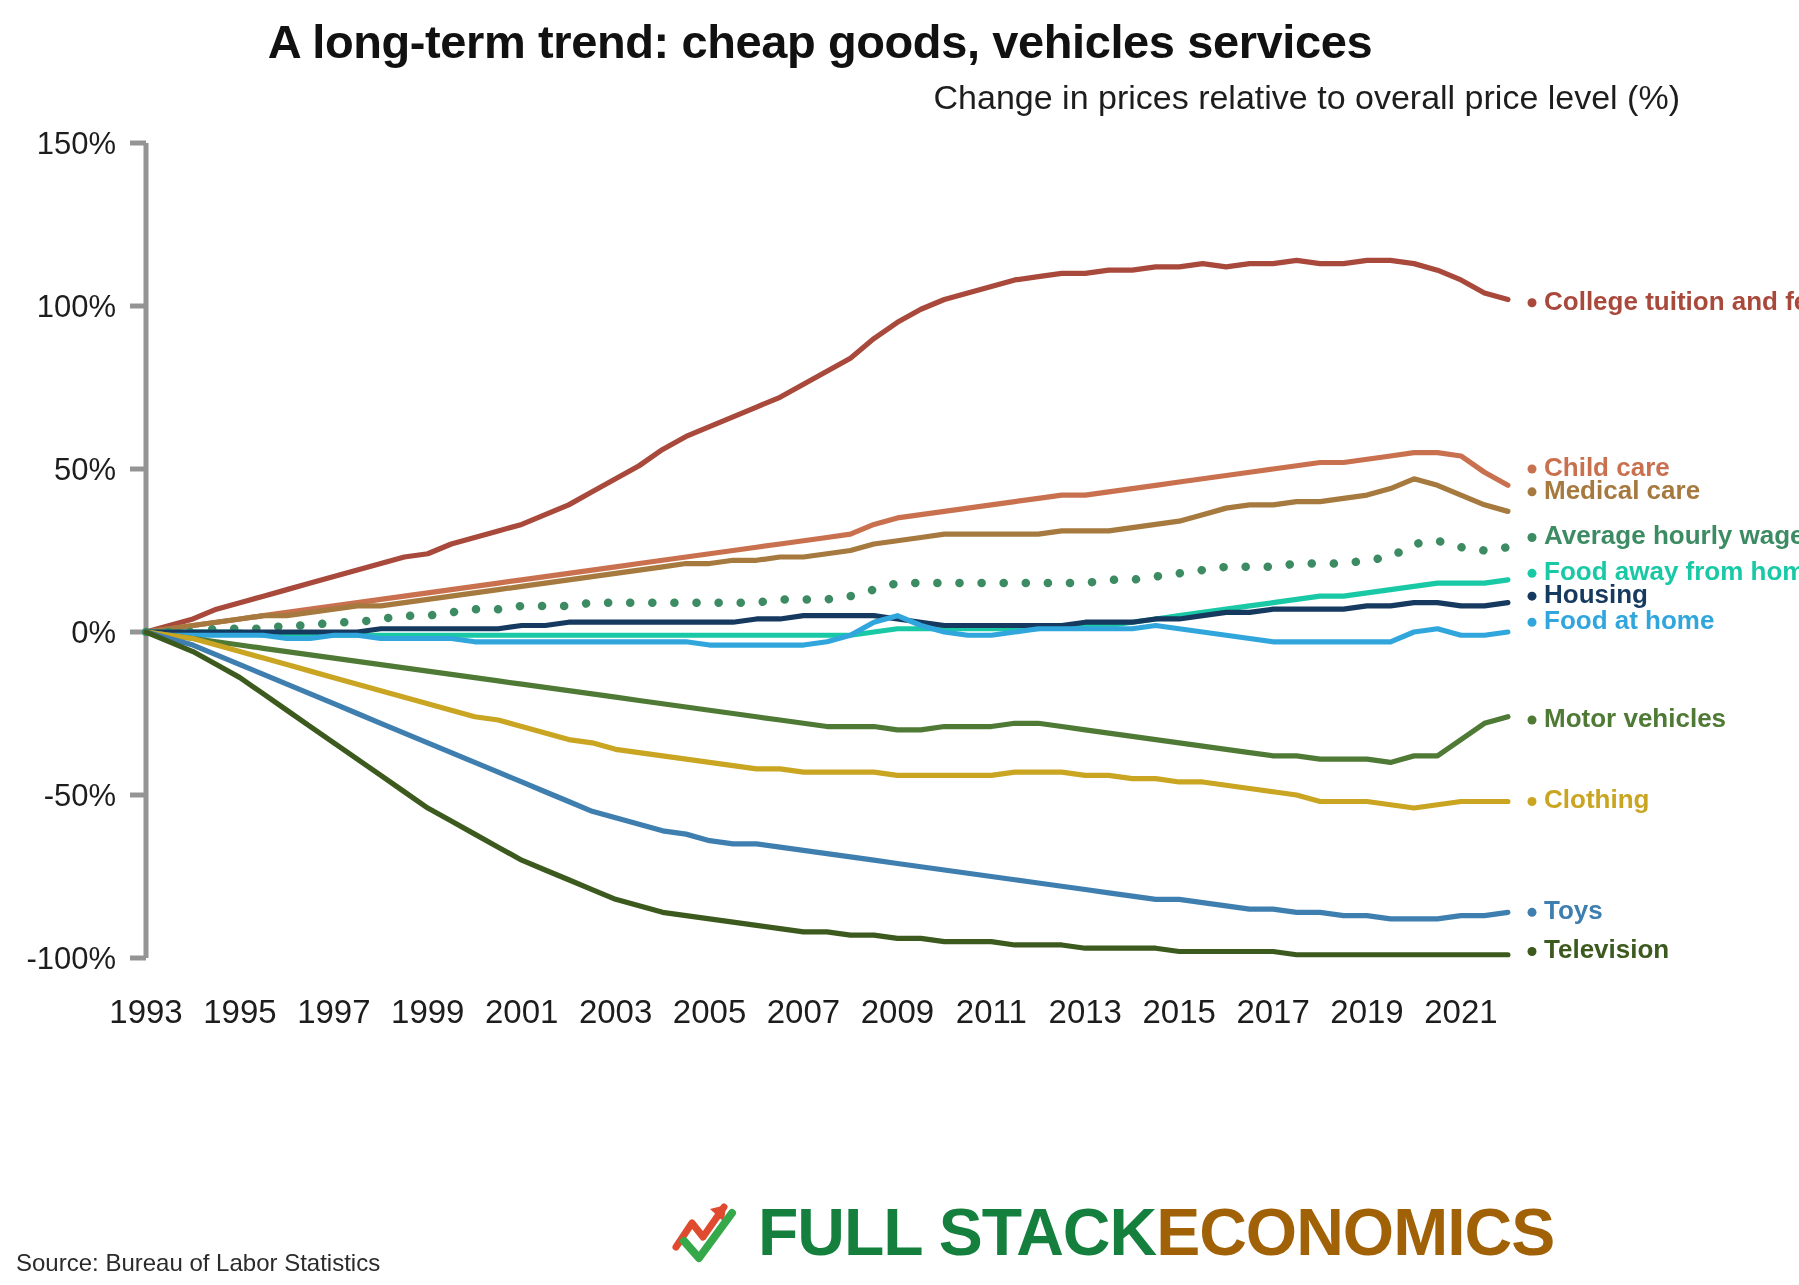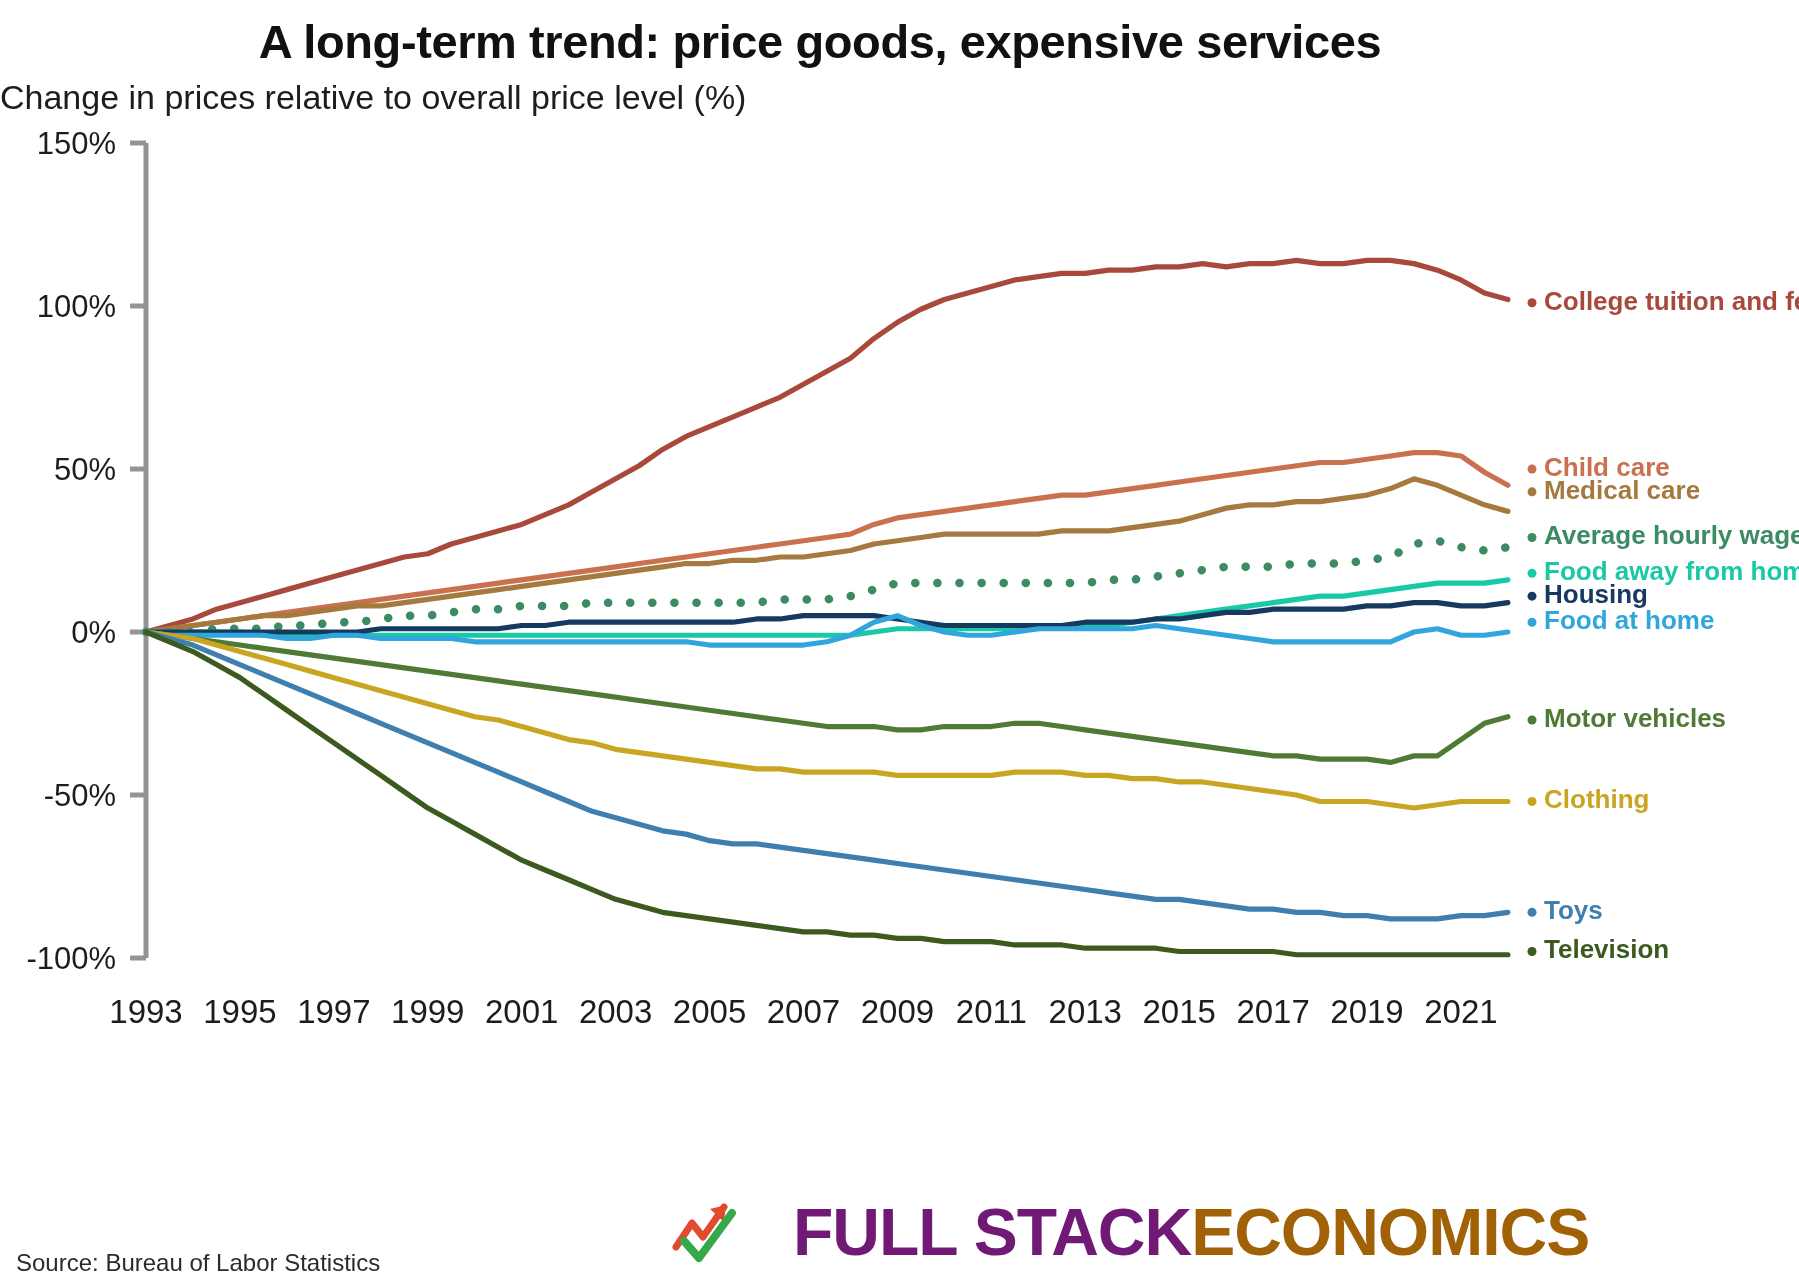--- a/index.html
+++ b/index.html
@@ -31,24 +31,25 @@
     font-size: 47px;
     font-weight: bold;
     letter-spacing: -0.4px;
     color: #111111;
   }
   .subtitle {
     position: absolute;
     left: 0;
     top: 78px;
     width: 1640px;
-    text-align: left;
+    text-align: right;
     font-size: 34px;
     font-weight: normal;
     color: #1d1d1d;
+    padding-left: 40px;
   }
   .source {
     position: absolute;
     left: 16px;
     top: 1249px;
     font-size: 24px;
     color: #2b2b2b;
   }
   .logo {
     position: absolute;
@@ -66,21 +67,21 @@
     margin-right: 8px;
     flex: none;
   }
   .logo-text {
     font-size: 66px;
     font-weight: bold;
     letter-spacing: -1px;
     line-height: 1;
     white-space: nowrap;
   }
-  .logo-full { color: #701a75; margin-left: 35px; }
+  .logo-full { color: #15803d; }
   .logo-econ { color: #a16207; }
   svg.plot {
     position: absolute;
     left: 0;
     top: 0;
   }
   .axis-line { stroke: #949494; stroke-width: 5; fill: none; stroke-linecap: butt; }
   .tick-line { stroke: #949494; stroke-width: 5; }
   .ytick-label {
     font-family: "Liberation Sans", sans-serif;
@@ -101,21 +102,21 @@
     font-size: 26px;
     font-weight: bold;
     dominant-baseline: middle;
   }
 </style>
 </head>
 <body>
 
 <div id="chart-root">
 
-  <div class="title">A long-term trend: price goods, expensive services</div>
+  <div class="title">A long-term trend: cheap goods, vehicles services</div>
   <div class="subtitle">Change in prices relative to overall price level (%)</div>
 
   <svg class="plot" id="plot-svg" width="1799" height="1180" viewBox="0 0 1799 1180">
       <path d="M 146 143 L 146 958" class="axis-line"></path>
       <path d="M 130 143 L 146 143" class="tick-line"></path>
       <text x="116" y="154" class="ytick-label">150%</text>
       <path d="M 130 306 L 146 306" class="tick-line"></path>
       <text x="116" y="317" class="ytick-label">100%</text>
       <path d="M 130 469 L 146 469" class="tick-line"></path>
       <text x="116" y="480" class="ytick-label">50%</text>

